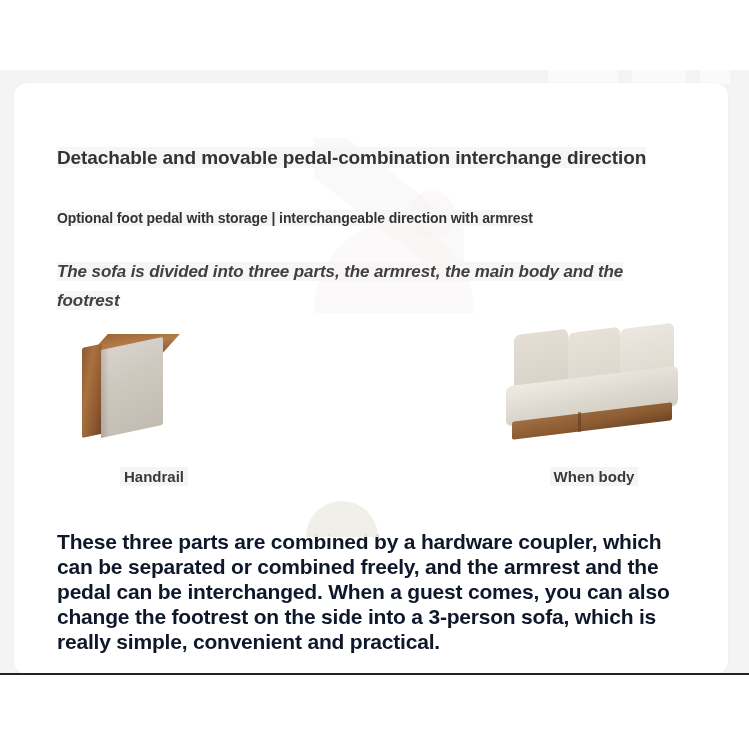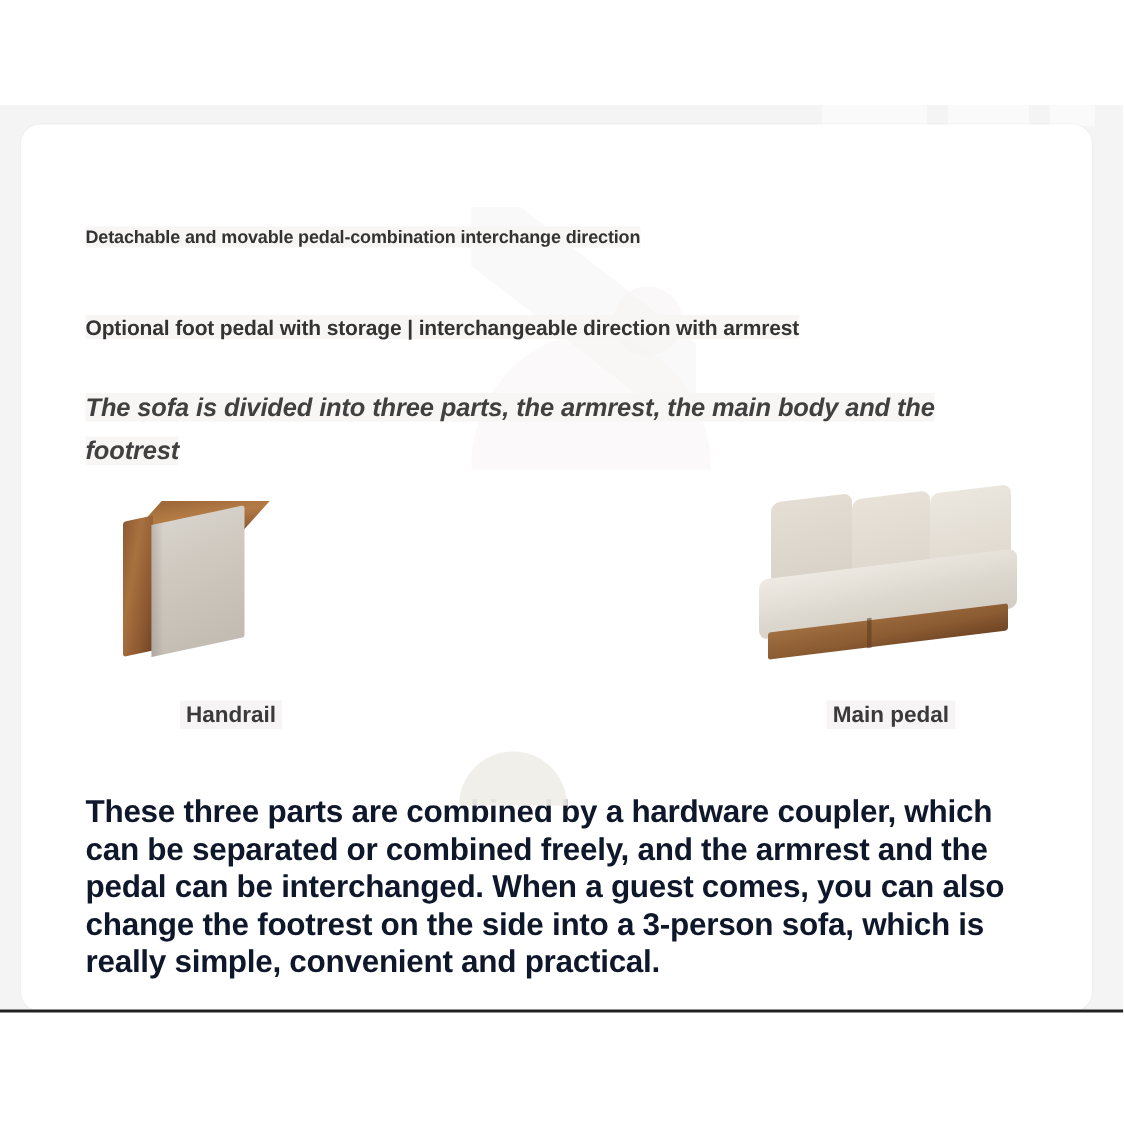--- a/index.html
+++ b/index.html
@@ -115,21 +115,21 @@
     top: 0;
     width: 630px;
     z-index: 2;
   }
 
   .heading-1 {
     position: absolute;
     left: 0;
     top: 65px;
     width: 620px;
-    font-size: 12px;
+    font-size: 19px;
     font-weight: bold;
     line-height: 20px;
     color: #333333;
     letter-spacing: -0.1px;
   }
   .heading-2 {
     position: absolute;
     left: 0;
     top: 125px;
     width: 625px;
@@ -433,21 +433,21 @@
           <div class="part-figure">
             <div class="sofa">
               <div class="sofa-backL"></div>
               <div class="sofa-backM"></div>
               <div class="sofa-backR"></div>
               <div class="sofa-seat"></div>
               <div class="sofa-base"></div>
               <div class="sofa-gap"></div>
             </div>
           </div>
-          <div class="part-caption">Main pedal</div>
+          <div class="part-caption">When body</div>
         </div>
 
 
       </div>
 
       <div class="img-wm img-wm-n">
         <div class="bar-l"></div>
         <div class="bar-d"></div>
         <div class="bar-r"></div>
       </div>

